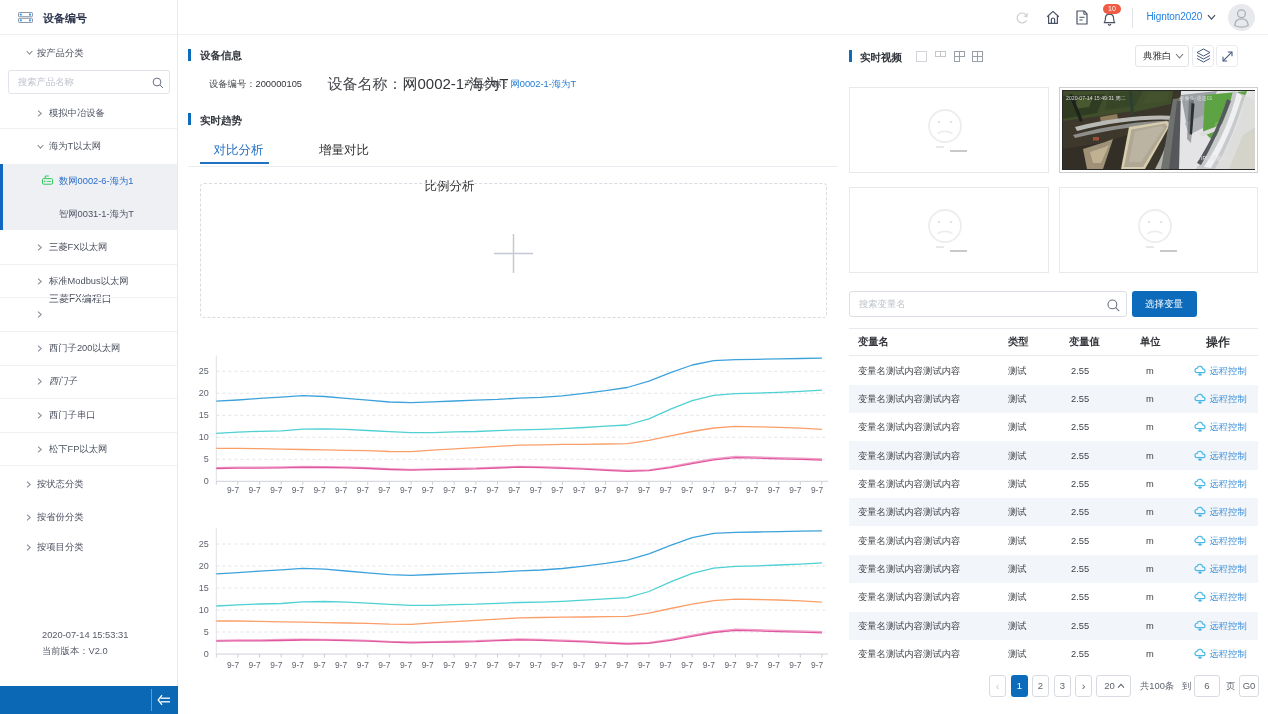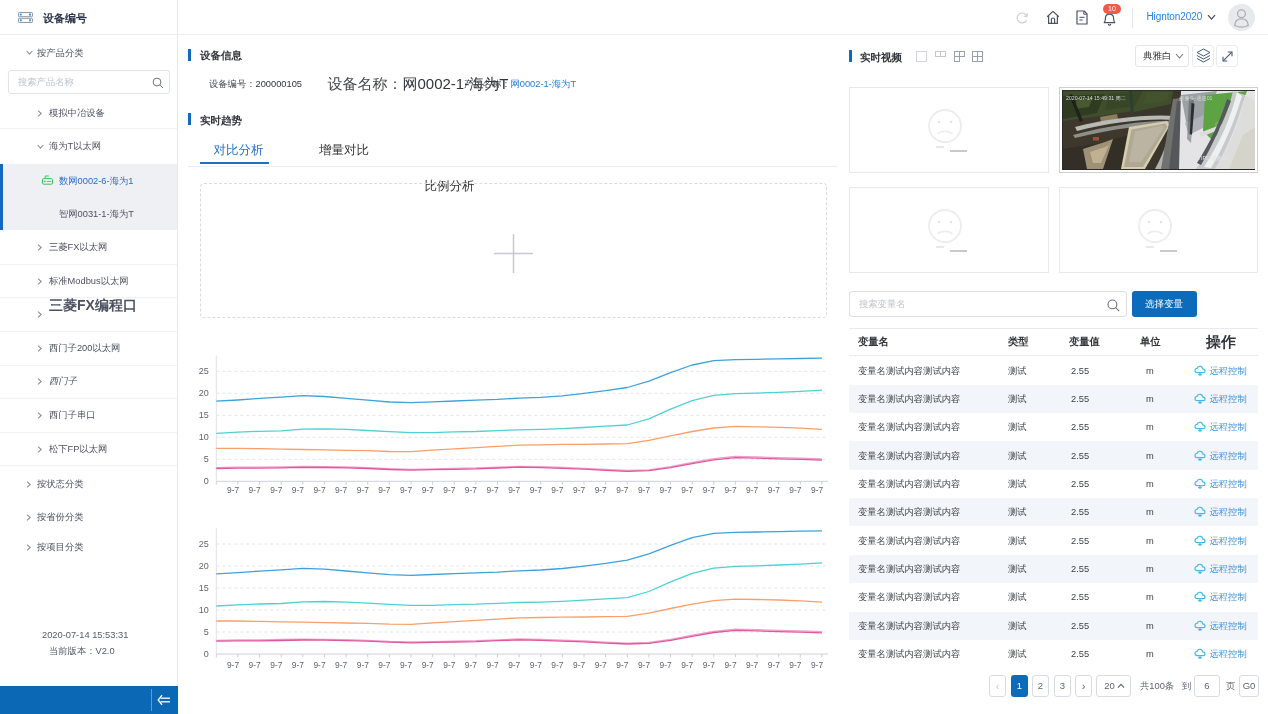--- a/index.html
+++ b/index.html
@@ -54,21 +54,21 @@
     <path d="M1 0.7 L4.2 3.5 L1 6.3" fill="none" stroke="#8a8f99" stroke-width="1.1"></path>
   </svg>
 <div class="t" style="left:49px;top:240.0px;height:14px;line-height:14px;font-size:9.3px;color:#4d5260;">三菱FX以太网</div>
 <svg class="abs" style="left:37.4px;top:277.5px" width="6" height="7" viewBox="0 0 6 7">
     <path d="M1 0.7 L4.2 3.5 L1 6.3" fill="none" stroke="#8a8f99" stroke-width="1.1"></path>
   </svg>
 <div class="t" style="left:49px;top:273.6px;height:14px;line-height:14px;font-size:9.3px;color:#4d5260;">标准Modbus以太网</div>
 <svg class="abs" style="left:37.4px;top:311.09999999999997px" width="6" height="7" viewBox="0 0 6 7">
     <path d="M1 0.7 L4.2 3.5 L1 6.3" fill="none" stroke="#8a8f99" stroke-width="1.1"></path>
   </svg>
-<div class="t" style="left:49px;top:298px;height:14px;line-height:14px;font-size:14px;color:#4d5260;font-weight:bold;">三菱FX编程口</div>
+<div class="t" style="left:49px;top:292px;height:14px;line-height:14px;font-size:10px;color:#4d5260;">三菱FX编程口</div>
 <svg class="abs" style="left:37.4px;top:344.7px" width="6" height="7" viewBox="0 0 6 7">
     <path d="M1 0.7 L4.2 3.5 L1 6.3" fill="none" stroke="#8a8f99" stroke-width="1.1"></path>
   </svg>
 <div class="t" style="left:49px;top:340.8px;height:14px;line-height:14px;font-size:9.3px;color:#4d5260;">西门子200以太网</div>
 <svg class="abs" style="left:37.4px;top:378.29999999999995px" width="6" height="7" viewBox="0 0 6 7">
     <path d="M1 0.7 L4.2 3.5 L1 6.3" fill="none" stroke="#8a8f99" stroke-width="1.1"></path>
   </svg>
 <div class="t" style="left:49px;top:374.4px;height:14px;line-height:14px;font-size:9.3px;color:#4d5260;font-style:italic;">西门子</div>
 <svg class="abs" style="left:37.4px;top:411.9px" width="6" height="7" viewBox="0 0 6 7">
     <path d="M1 0.7 L4.2 3.5 L1 6.3" fill="none" stroke="#8a8f99" stroke-width="1.1"></path>
@@ -91,21 +91,21 @@
 <div class="t" style="left:37px;top:477.1px;height:14px;line-height:14px;font-size:9.3px;color:#4d5260;">按状态分类</div>
 <svg class="abs" style="left:26.4px;top:513.6999999999999px" width="6" height="7" viewBox="0 0 6 7">
     <path d="M1 0.7 L4.2 3.5 L1 6.3" fill="none" stroke="#8a8f99" stroke-width="1.1"></path>
   </svg>
 <div class="t" style="left:37px;top:509.8px;height:14px;line-height:14px;font-size:9.3px;color:#4d5260;">按省份分类</div>
 <svg class="abs" style="left:26.4px;top:543.6px" width="6" height="7" viewBox="0 0 6 7">
     <path d="M1 0.7 L4.2 3.5 L1 6.3" fill="none" stroke="#8a8f99" stroke-width="1.1"></path>
   </svg>
 <div class="t" style="left:37px;top:539.7px;height:14px;line-height:14px;font-size:9.3px;color:#4d5260;">按项目分类</div>
 <div class="t" style="left:42px;top:628.0px;height:14px;line-height:14px;font-size:9.3px;color:#565b68;">2020-07-14 15:53:31</div>
-<div class="t" style="left:42px;top:644.0px;height:14px;line-height:14px;font-size:9.3px;color:#565b68;margin-left:7px;">当前版本：V2.0</div>
+<div class="t" style="left:42px;top:644.0px;height:14px;line-height:14px;font-size:9.3px;color:#565b68;">当前版本：V2.0</div>
 <div class="abs" style="left:0;top:686px;width:178px;height:28px;background:#0b68b5;">
 <div class="abs" style="left:151px;top:3px;width:1px;height:22px;background:rgba(255,255,255,.35);"></div>
 <svg class="abs" style="left:157px;top:8px" width="14" height="12" viewBox="0 0 14 12">
 <path d="M5 1.2 L1.2 6 L5 10.8" fill="none" stroke="#fff" stroke-width="1.3"></path>
 <line x1="3.5" y1="4.2" x2="13" y2="4.2" stroke="#fff" stroke-width="1.3"></line>
 <line x1="3.5" y1="7.8" x2="13" y2="7.8" stroke="#fff" stroke-width="1.3"></line>
 </svg>
 </div>
 <div class="abs" style="left:178px;top:0;width:1090px;height:35px;border-bottom:1px solid #eef0f3;background:#fff;"></div>
 <svg class="abs" style="left:1016px;top:12px" width="12" height="13" viewBox="0 0 12 13">
@@ -424,21 +424,21 @@
     <line x1="8.7" y1="8.7" x2="12.2" y2="12.2" stroke="#6b7280" stroke-width="1.1"></line>
   </svg>
 <div class="abs" style="left:1132px;top:291px;width:65px;height:26px;background:#0d6bbc;border-radius:3px;"></div>
 <div class="t" style="left:1145px;top:297.0px;height:14px;line-height:14px;font-size:9.5px;color:#fff;">选择变量</div>
 <div class="abs" style="left:849px;top:328px;width:409px;height:1px;background:#e7eaef;"></div>
 <div class="abs" style="left:849px;top:354.5px;width:409px;height:1.5px;background:#e7eaef;"></div>
 <div class="t" style="left:858px;top:334.8px;height:14px;line-height:14px;font-size:10.3px;color:#33353a;font-weight:600;">变量名</div>
 <div class="t" style="left:1008px;top:334.8px;height:14px;line-height:14px;font-size:10.3px;color:#33353a;font-weight:600;">类型</div>
 <div class="t" style="left:1069px;top:334.8px;height:14px;line-height:14px;font-size:10.3px;color:#33353a;font-weight:600;">变量值</div>
 <div class="t" style="left:1140px;top:334.8px;height:14px;line-height:14px;font-size:10.3px;color:#33353a;font-weight:600;">单位</div>
-<div class="t" style="left:1206px;top:334.8px;height:14px;line-height:14px;font-size:15px;color:#33353a;font-weight:600;">操作</div>
+<div class="t" style="left:1206px;top:334.8px;height:14px;line-height:14px;font-size:12px;color:#33353a;font-weight:600;">操作</div>
 <div class="t" style="left:858px;top:363.5px;height:14px;line-height:14px;font-size:9.3px;color:#3c3f45;">变量名测试内容测试内容</div>
 <div class="t" style="left:1008px;top:363.5px;height:14px;line-height:14px;font-size:9.3px;color:#3c3f45;">测试</div>
 <div class="t" style="left:1071px;top:363.5px;height:14px;line-height:14px;font-size:9.3px;color:#3c3f45;">2.55</div>
 <div class="t" style="left:1146px;top:363.5px;height:14px;line-height:14px;font-size:9.3px;color:#3c3f45;">m</div>
 <svg class="abs" style="left:1194px;top:364.5px" width="12" height="12" viewBox="0 0 12 12">
 <path d="M3.2 7.6 C1.9 7.6 1 6.6 1 5.4 C1 4.2 1.9 3.3 3.1 3.3 C3.6 1.9 5.1 1 6.6 1.4 C7.8 1.7 8.6 2.7 8.7 3.9 C10 4 11 5 11 6.2 C11 7 10.5 7.6 9.8 7.6 Z" fill="none" stroke="#49b7e6" stroke-width="1.15"></path>
 <path d="M4.2 9.6 L7.8 9.6 M6 7.8 L6 11" stroke="#49b7e6" stroke-width="1.1" fill="none"></path>
 </svg>
 <div class="t" style="left:1209.5px;top:363.5px;height:14px;line-height:14px;font-size:9.3px;color:#4493da;">远程控制</div>
 <div class="abs" style="left:849px;top:384.7px;width:409px;height:28.4px;background:#f2f5f9;"></div>

